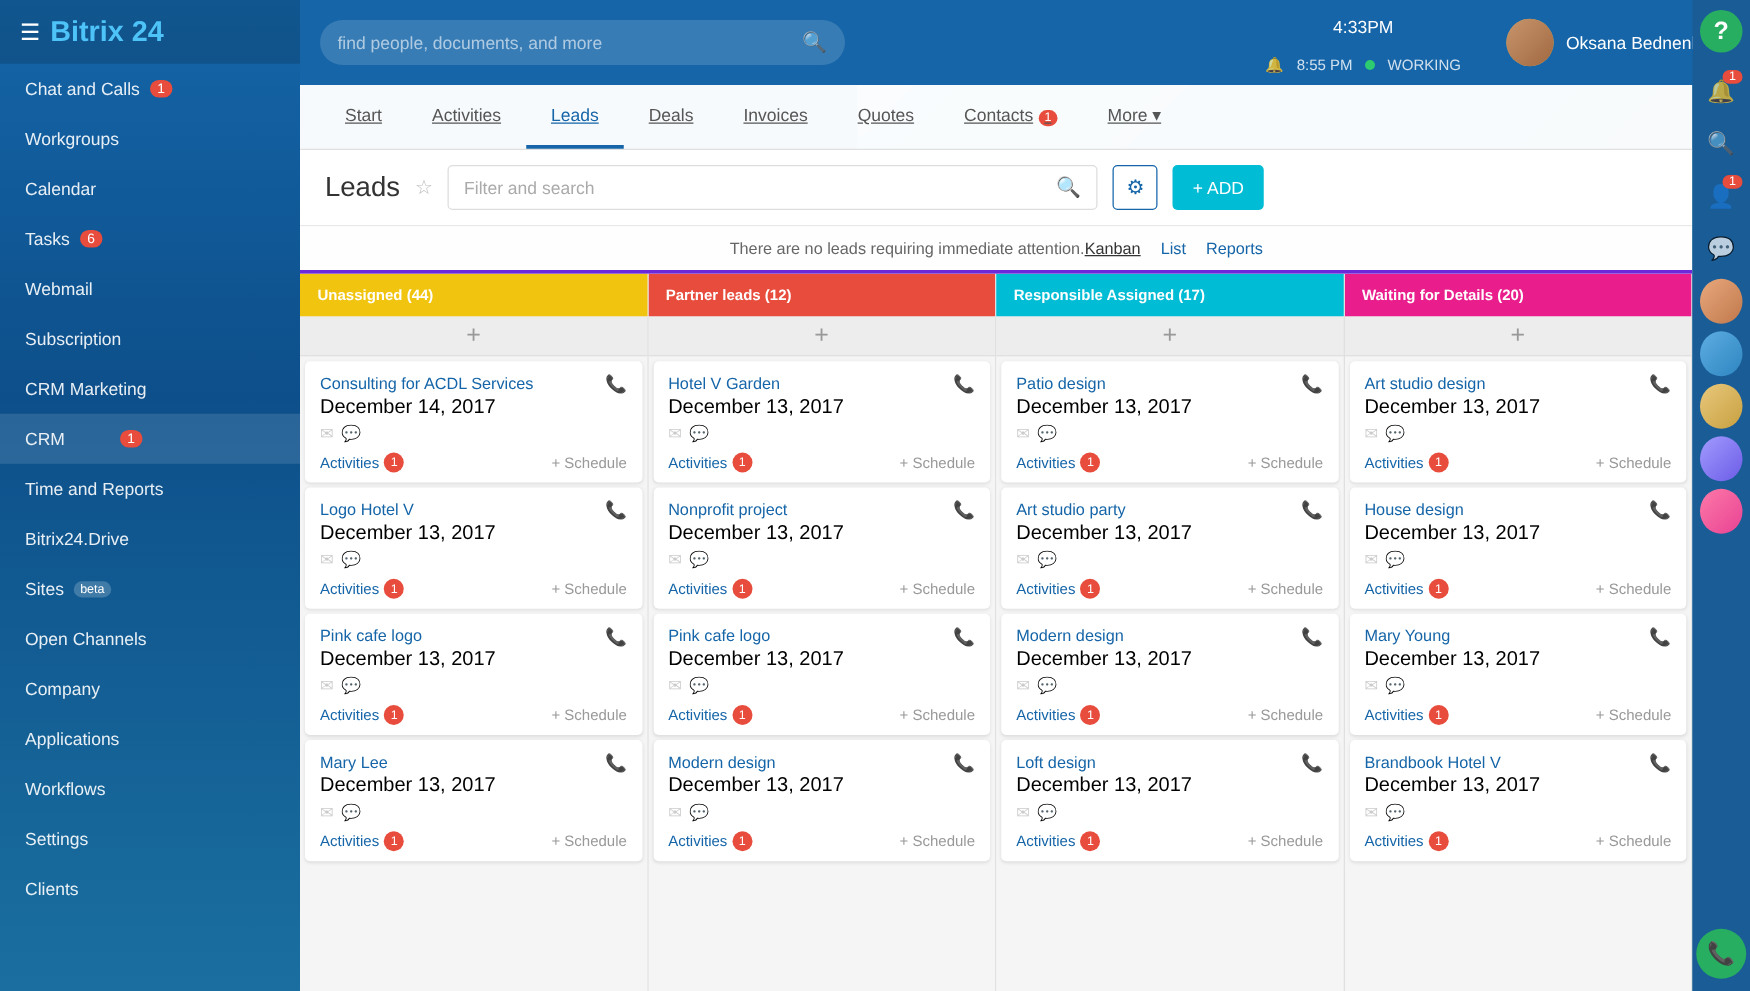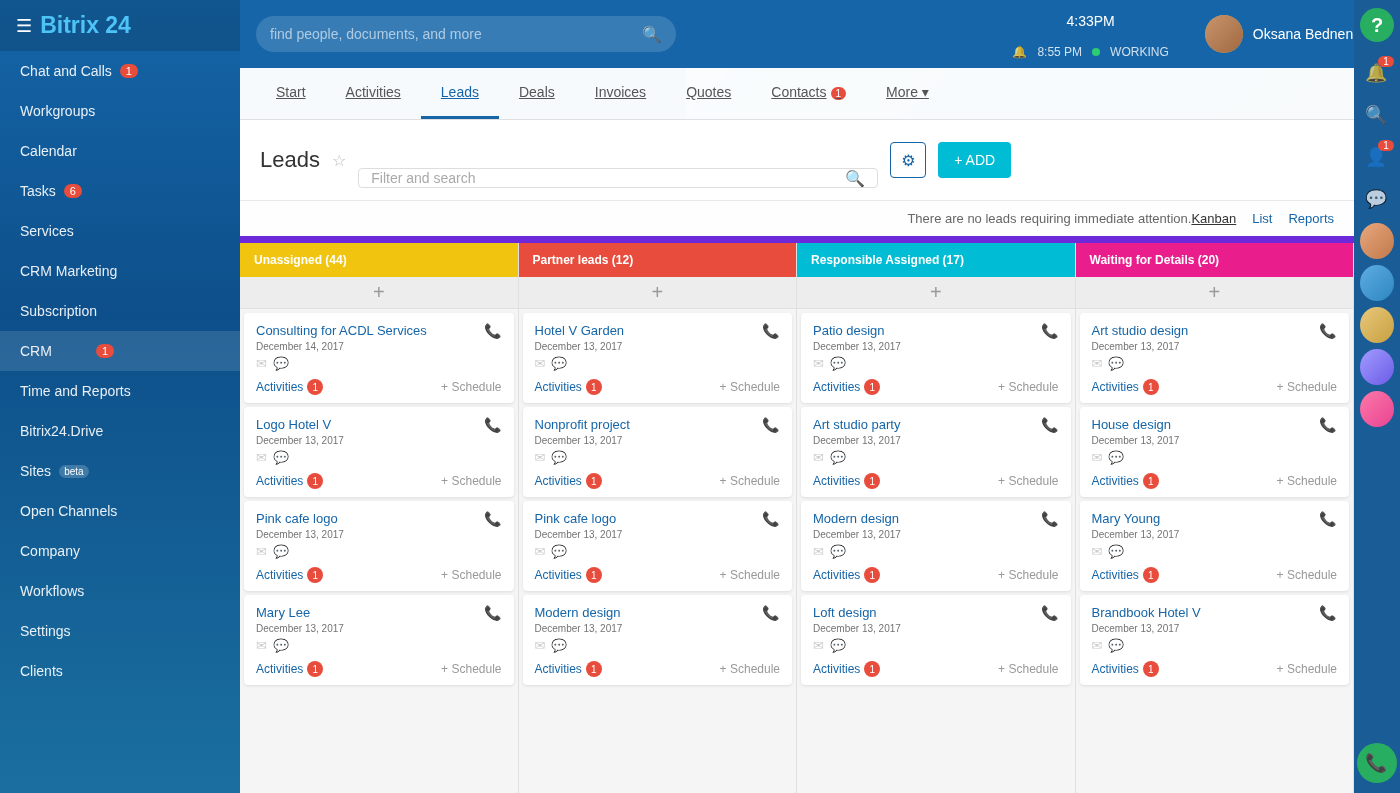--- a/index.html
+++ b/index.html
@@ -114,43 +114,43 @@
     }
     #leads-header {
       background: rgba(255,255,255,0.95); padding: 12px 20px;
       display: flex; align-items: center; gap: 12px; flex-shrink: 0;
       border-bottom: 1px solid #e8e8e8;
     }
     .leads-title { font-size: 22px; color: #333; font-weight: 400; }
     .star-icon { color: #bbb; font-size: 16px; cursor: pointer; }
     #filter-search {
       flex: 1; max-width: 520px; border: 1px solid #ddd; border-radius: 4px;
-      height: 20px; padding: 0 12px; font-size: 14px; color: #666;
-      display: flex; align-items: center; gap: 8px; background: #fff; margin-top: 36px;
+      height: 36px; padding: 0 12px; font-size: 14px; color: #666;
+      display: flex; align-items: center; gap: 8px; background: #fff;
     }
     #filter-search input { border: none; outline: none; flex: 1; font-size: 14px; color: #666; }
     #filter-search input::placeholder { color: #aaa; }
     .filter-icon-btn { color: #aaa; font-size: 16px; }
     .settings-btn {
       width: 36px; height: 36px; border: 1px solid #1565a8; border-radius: 4px;
       display: flex; align-items: center; justify-content: center; color: #1565a8;
       cursor: pointer; font-size: 16px;
     }
     .add-btn {
       background: #00bcd4; color: #fff; border: none; border-radius: 4px;
       padding: 0 16px; height: 36px; font-size: 14px; cursor: pointer;
       display: flex; align-items: center; gap: 6px;
     }
 
     
     #info-bar {
       background: rgba(255,255,255,0.9); padding: 10px 20px;
-      display: flex; align-items: center; justify-content: flex-end;
+      display: flex; align-items: center; justify-content: center;
       font-size: 13px; color: #666; flex-shrink: 0;
-      border-bottom: 7px solid #6d28d9;
+      border-bottom: 3px solid #6d28d9;
     }
     .view-options { display: flex; gap: 16px; align-items: center; }
     .view-option { color: #1565a8; font-size: 13px; cursor: pointer; }
     .view-option.active { color: #333; font-weight: 500; text-decoration: underline; }
 
     
     #kanban {
       flex: 1; overflow-x: auto; overflow-y: hidden;
       display: flex; gap: 0; padding: 0;
     }
@@ -169,21 +169,21 @@
     }
     .kanban-col-body { flex: 1; overflow-y: auto; padding: 4px; }
     .card {
       background: #fff; border-radius: 4px; margin-bottom: 4px;
       padding: 10px 12px 8px; box-shadow: 0 1px 3px rgba(0,0,0,0.1);
       cursor: pointer;
     }
     .card-header { display: flex; align-items: flex-start; justify-content: space-between; }
     .card-title { font-size: 13px; color: #1565a8; font-weight: 500; flex: 1; }
     .card-icons { display: flex; gap: 6px; color: #ccc; font-size: 14px; }
-    .card-date { font-size: 10px; color: #737373; margin-top: 2px; }
+    .card-date { font-size: 16px; color: #000000; margin-top: 2px; }
     .card-footer { display: flex; align-items: center; justify-content: space-between; margin-top: 8px; }
     .activities-btn { color: #1565a8; font-size: 12px; cursor: pointer; display: flex; align-items: center; gap: 4px; }
     .act-badge { background: #e74c3c; color: #fff; border-radius: 50%; width: 16px; height: 16px; font-size: 10px; display: flex; align-items: center; justify-content: center; }
     .schedule-btn { color: #999; font-size: 12px; cursor: pointer; }
 
     
     ::-webkit-scrollbar { width: 6px; height: 6px; }
     ::-webkit-scrollbar-track { background: #f0f0f0; }
     ::-webkit-scrollbar-thumb { background: #ccc; border-radius: 3px; }
   </style>
@@ -231,47 +231,50 @@
         <span>Workgroups</span>
       </div>
       <div class="sidebar-item">
         <span>Calendar</span>
       </div>
       <div class="sidebar-item">
         <span>Tasks</span>
         <span class="sidebar-badge">6</span>
       </div>
       <div class="sidebar-item">
-        <span>Services</span>
+        <span>Webmail</span>
+      </div>
+      <div class="sidebar-item">
+        <span>Subscription</span>
       </div>
       <div class="sidebar-item">
         <span>CRM Marketing</span>
-      </div>
-      <div class="sidebar-item">
-        <span>Subscription</span>
       </div>
       <div class="sidebar-item" style="background: rgba(255, 255, 255, 0.12); gap: 44px;">
         <span>CRM</span>
         <span class="sidebar-badge">1</span>
       </div>
       <div class="sidebar-item">
         <span>Time and Reports</span>
       </div>
       <div class="sidebar-item">
         <span>Bitrix24.Drive</span>
       </div>
       <div class="sidebar-item">
         <span>Sites</span>
         <span class="sidebar-badge" style="background:rgba(255,255,255,0.2);font-size:10px;padding:1px 5px;">beta</span>
       </div>
       <div class="sidebar-item">
         <span>Open Channels</span>
       </div>
       <div class="sidebar-item">
         <span>Company</span>
+      </div>
+      <div class="sidebar-item">
+        <span>Applications</span>
       </div>
       <div class="sidebar-item">
         <span>Workflows</span>
       </div>
       <div class="sidebar-item">
         <span>Settings</span>
       </div>
       <div class="sidebar-item">
         <span>Clients</span>
       </div>

